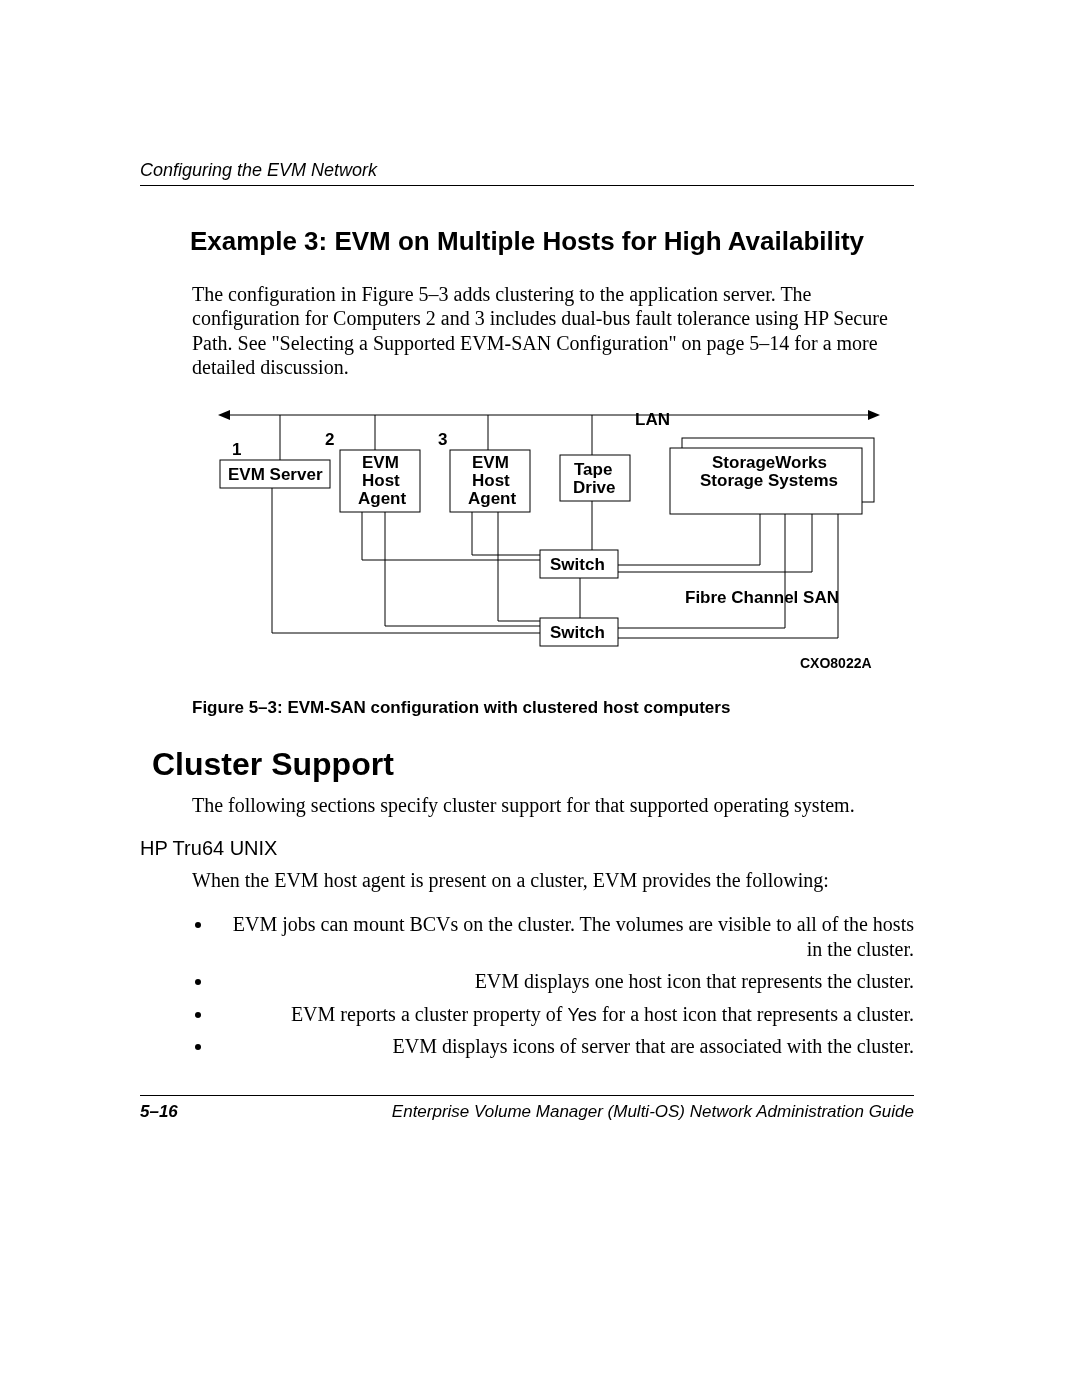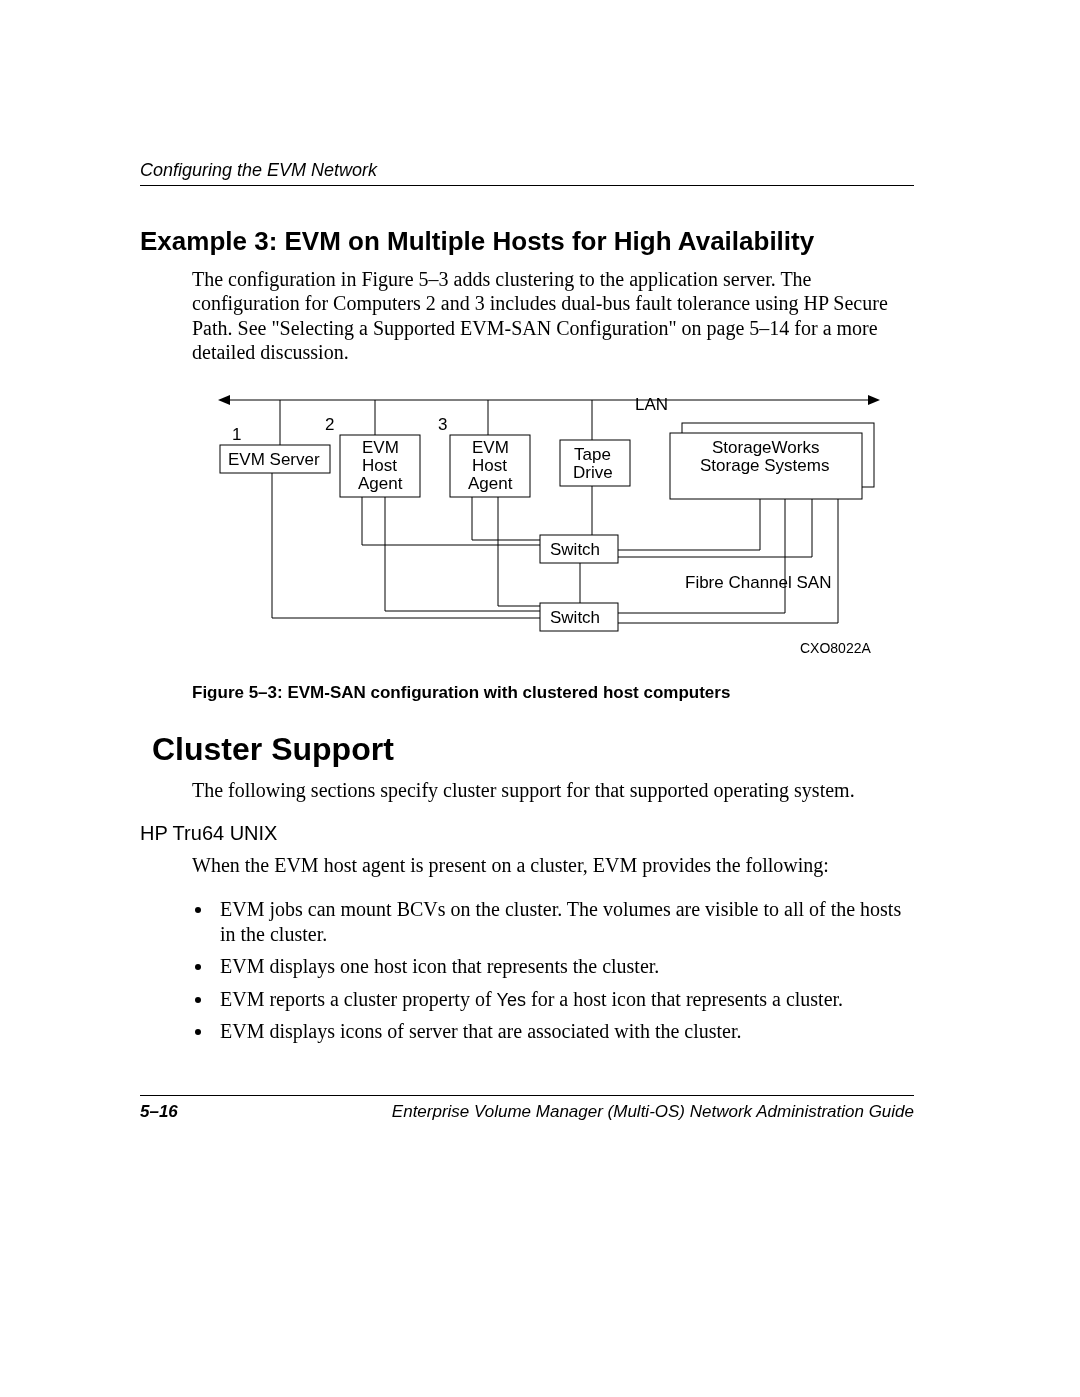--- a/index.html
+++ b/index.html
@@ -27,29 +27,31 @@
   }
   .top-rule {
     border: none;
     border-top: 1.5px solid #000;
     margin: 0 0 40px 0;
   }
   h2.example {
     font-family: Arial, Helvetica, sans-serif;
     font-weight: bold;
     font-size: 26px;
-    margin: 0 0 10px 0;
+    margin: 0 0 25px 0;
+    text-align: center;
   }
   .body-para {
     font-size: 20px;
     line-height: 1.22;
     margin: 0 0 20px 52px;
   }
   .diagram-wrap {
     margin: 10px 0 12px 70px;
+    font-weight: bold;
   }
   .figcaption {
     font-family: Arial, Helvetica, sans-serif;
     font-weight: bold;
     font-size: 17px;
     margin: 14px 0 28px 52px;
   }
   h1.section {
     font-family: Arial, Helvetica, sans-serif;
     font-weight: bold;
@@ -60,20 +62,21 @@
     font-family: Arial, Helvetica, sans-serif;
     font-weight: normal;
     font-size: 20px;
     margin: 16px 0 8px 0;
   }
   ul.bullets {
     margin: 2px 0 0 52px;
     padding-left: 22px;
     font-size: 20px;
     line-height: 1.22;
+    text-align: right;
   }
   ul.bullets li {
     margin-bottom: 8px;
     padding-left: 6px;
   }
   .yes-inline {
     font-family: Arial, Helvetica, sans-serif;
     font-size: 18px;
   }
   .footer {

